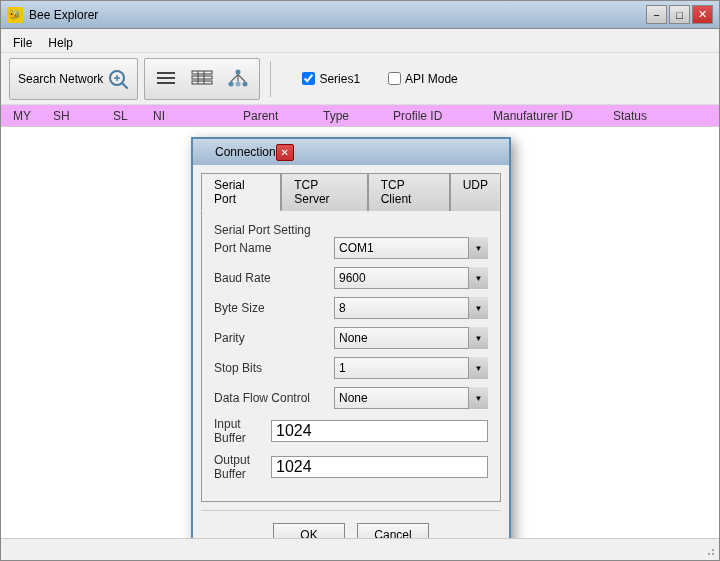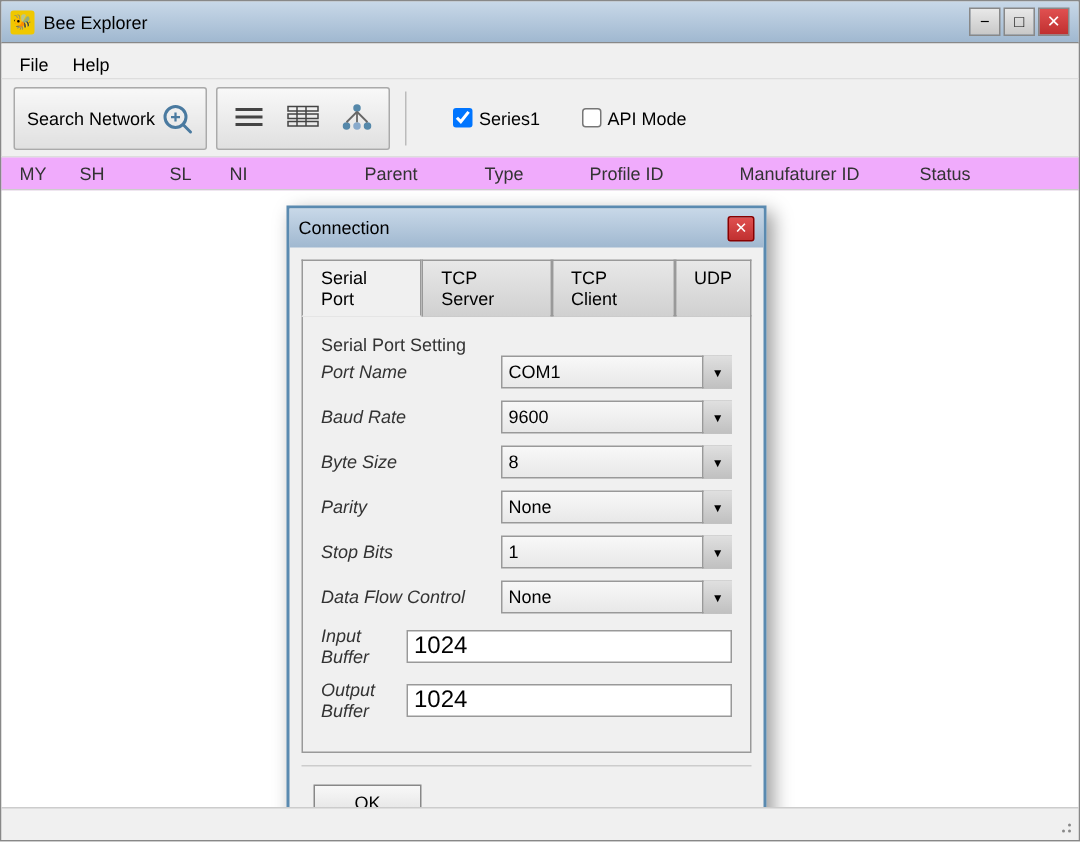--- a/index.html
+++ b/index.html
@@ -208,22 +208,21 @@
       width: 320px;
       background: #f0f0f0;
       border: 2px solid #5a8ab0;
       box-shadow: 4px 4px 12px rgba(0,0,0,0.4);
     }
     .dialog-titlebar {
       background: linear-gradient(to bottom, #c8d8e8, #a0b8d0);
       height: 26px;
       display: flex;
       align-items: center;
-      justify-content: space-between;
-      padding: 0 6px;
+      padding: 0 22px;
     }
     .dialog-title {
       font-size: 12px;
       font-weight: normal;
     }
     .dialog-close-btn {
       width: 18px;
       height: 17px;
       background: linear-gradient(to bottom, #e05050, #c03030);
       border: 1px solid #800;
@@ -274,21 +273,20 @@
     }
     .form-row {
       display: flex;
       align-items: center;
       margin-bottom: 8px;
     }
     .form-label {
       width: 120px;
       font-size: 12px;
       color: #333;
-      font-style: italic;
     }
     .form-select {
       flex: 1;
       height: 22px;
       background: linear-gradient(to bottom, #f8f8f8, #e8e8e8);
       border: 1px solid #999;
       font-size: 12px;
       padding: 0 4px;
       appearance: none;
       -webkit-appearance: none;
@@ -325,21 +323,21 @@
       background: white;
       border: 1px solid #999;
       font-size: 16px;
       padding: 0 4px;
     }
 
     
     .dialog-footer {
       padding: 12px 8px 12px;
       display: flex;
-      justify-content: flex-start;
+      justify-content: center;
       gap: 12px;
       border-top: 1px solid #ccc;
       margin-top: 8px;
     }
     .dialog-btn {
       width: 72px;
       height: 24px;
       background: linear-gradient(to bottom, #f8f8f8, #e0e0e0);
       border: 1px solid #888;
       cursor: pointer;
@@ -551,20 +549,21 @@
 
             <div class="form-row">
               <div class="form-label">Output Buffer</div>
               <input type="text" class="form-input" value="1024" style="">
             </div>
 
           </div>
 
           <div class="dialog-footer">
             <button class="dialog-btn">OK</button>
+            <button class="dialog-btn">Cancel</button>
           </div>
 
         </div>
       </div>
     </div>
   </div>
 
   <div class="status-bar">
     <div class="status-grip">
       <svg width="12" height="12" viewBox="0 0 12 12">

